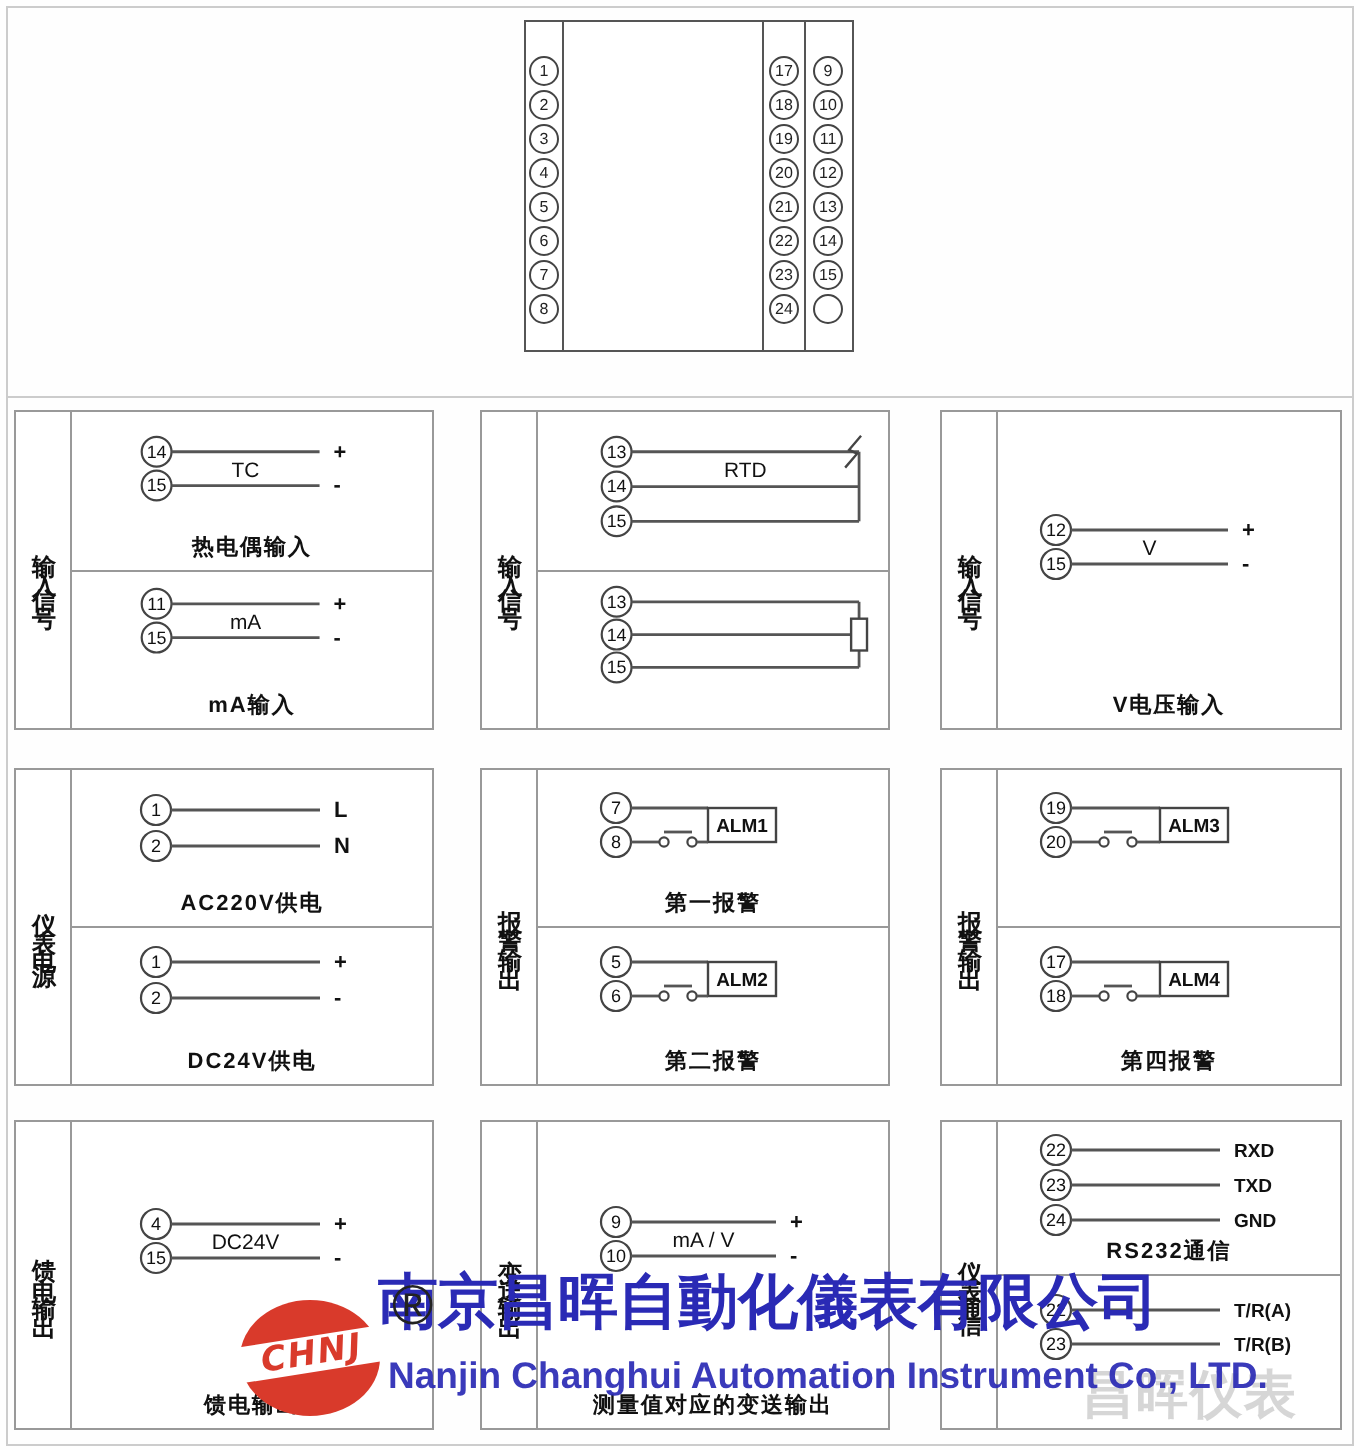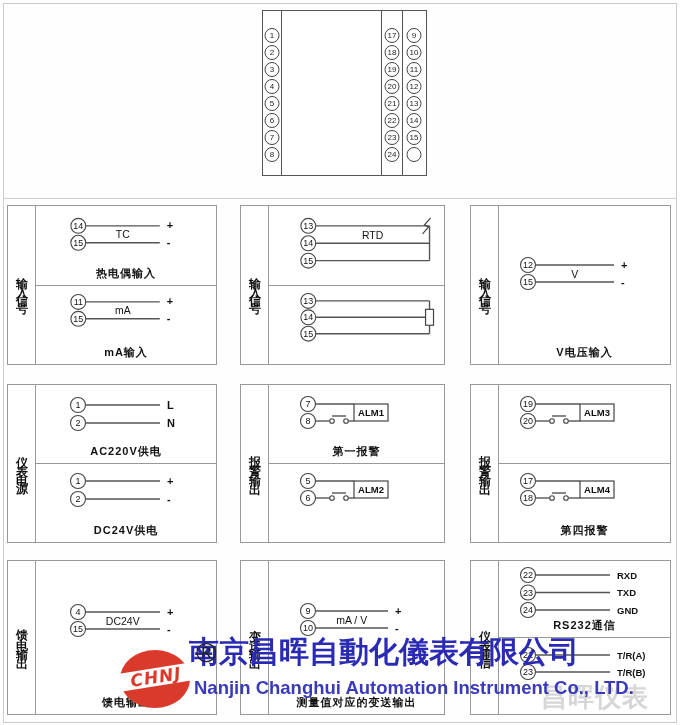--- a/index.html
+++ b/index.html
@@ -247,20 +247,21 @@
             <text x="39" y="37" text-anchor="middle" font-size="9" fill="#111" font-family="&quot;Liberation Sans&quot;,sans-serif">6</text>
             <line x1="46.5" y1="17" x2="85" y2="17" stroke="#555" stroke-width="1.4"></line>
             <rect x="85" y="17" width="34" height="17" fill="none" stroke="#444" stroke-width="1.2"></rect>
             <text x="102" y="29" text-anchor="middle" font-size="9.5" font-weight="bold" fill="#111" font-family="&quot;Liberation Sans&quot;,sans-serif">ALM2</text>
             <line x1="46.5" y1="34" x2="60.5" y2="34" stroke="#555" stroke-width="1.4"></line>
             <circle cx="63" cy="34" r="2.3" fill="#fff" stroke="#444" stroke-width="1.1"></circle>
             <circle cx="77" cy="34" r="2.3" fill="#fff" stroke="#444" stroke-width="1.1"></circle>
             <line x1="63" y1="29" x2="77" y2="29" stroke="#555" stroke-width="1.4"></line>
             <line x1="79.5" y1="34" x2="85" y2="34" stroke="#555" stroke-width="1.4"></line>
           </svg>
+          <div class="caption">第二报警</div>
         </div>
     </div>
   </div>
 
   <div class="panel" style="left:470px;top:384px;width:199px;height:157px">
     <div class="panel-sidebar">
         <span class="vtext">报警输出</span>
       </div>
     <div class="panel-body">
       <div class="section">

